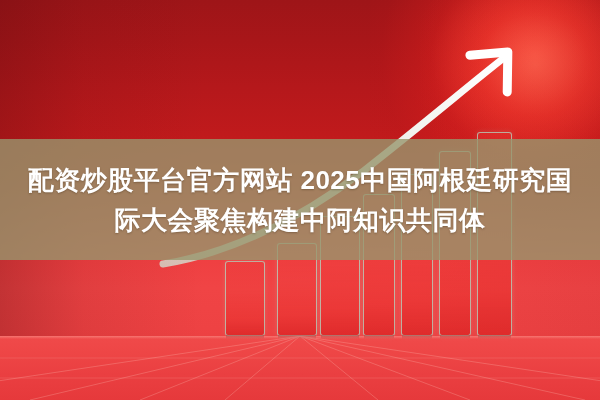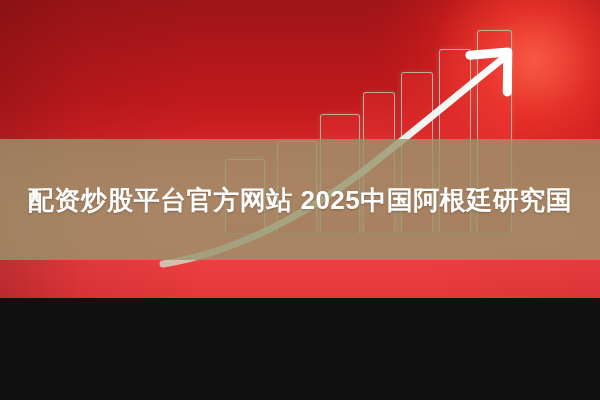--- a/index.html
+++ b/index.html
@@ -3,21 +3,21 @@
 <meta charset="utf-8">
 <style>
   html, body {
     margin: 0;
     padding: 0;
     background: #111;
   }
   #stage {
     position: relative;
     width: 600px;
-    height: 298px;
+    height: 400px;
     overflow: hidden;
     font-family: "Liberation Sans", "DejaVu Sans", sans-serif;
     background: #c4191c;
   }
 
   
   .bg-base {
     position: absolute;
     inset: 0;
     background: linear-gradient(to bottom,
@@ -190,16 +190,17 @@
         <stop offset="100%" stop-color="#ffffff" stop-opacity="1"></stop>
       </linearGradient>
     </defs>
     <path d="M163 264 C 250 250, 330 200, 390 150 C 440 110, 478 78, 505 57" fill="none" stroke="url(#arrGrad)" stroke-width="7" stroke-linecap="round"></path>
     <path d="M470 54 L 508 52 L 506 92" fill="none" stroke="#ffffff" stroke-width="9" stroke-linecap="round" stroke-linejoin="round" transform="rotate(-2 505 57)"></path>
   </svg>
 
   <div class="band">
     <div class="headline">
       <div>配资炒股平台官方网站 2025中国阿根廷研究国</div>
+      <div>际大会聚焦构建中阿知识共同体</div>
     </div>
   </div>
 
 </div>
 
 </body></html>

